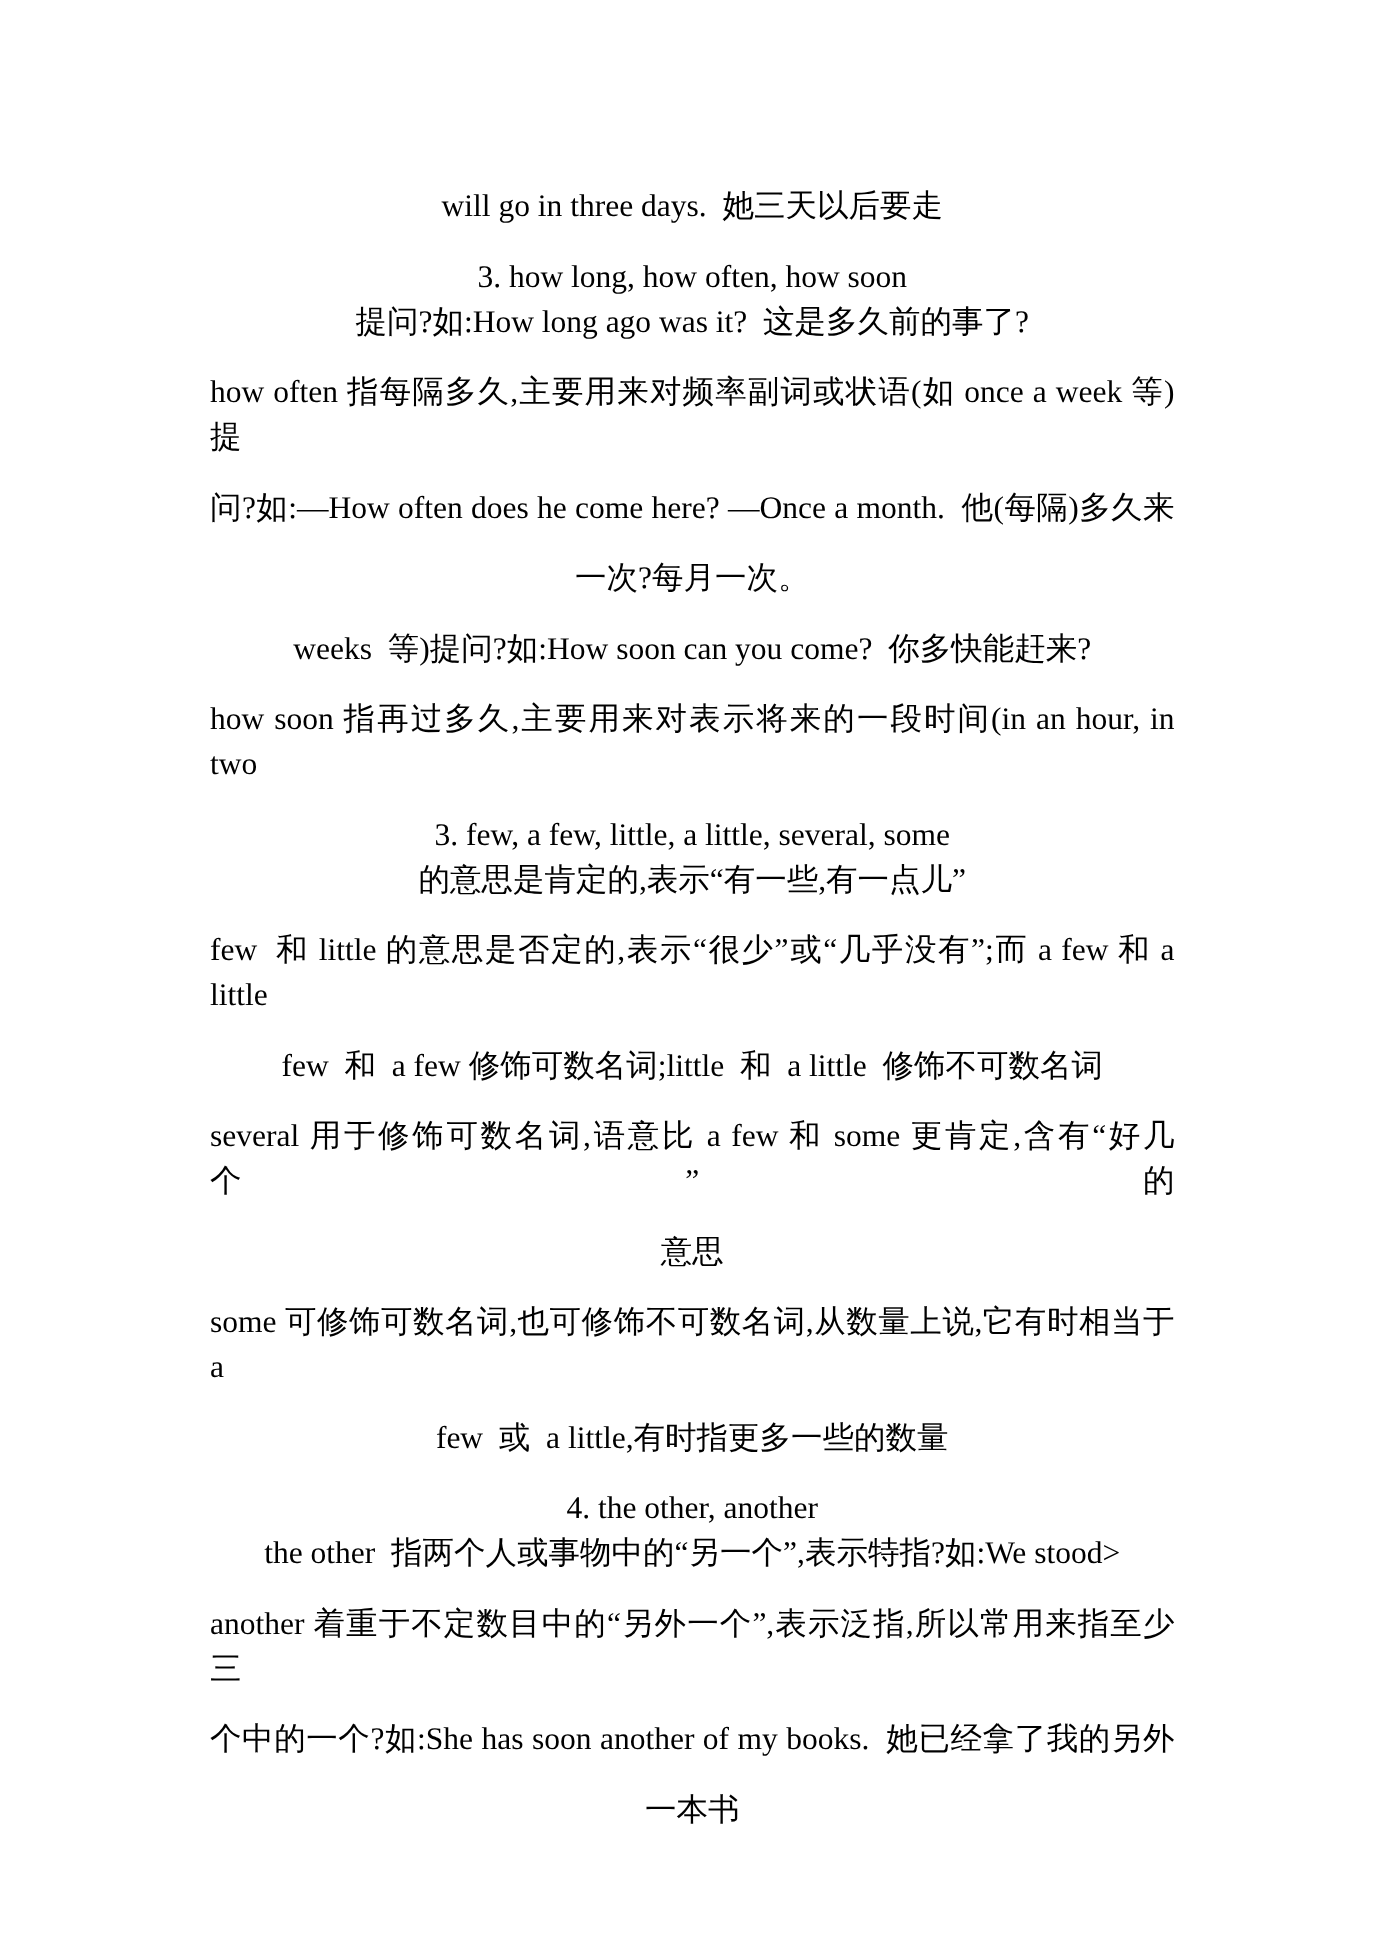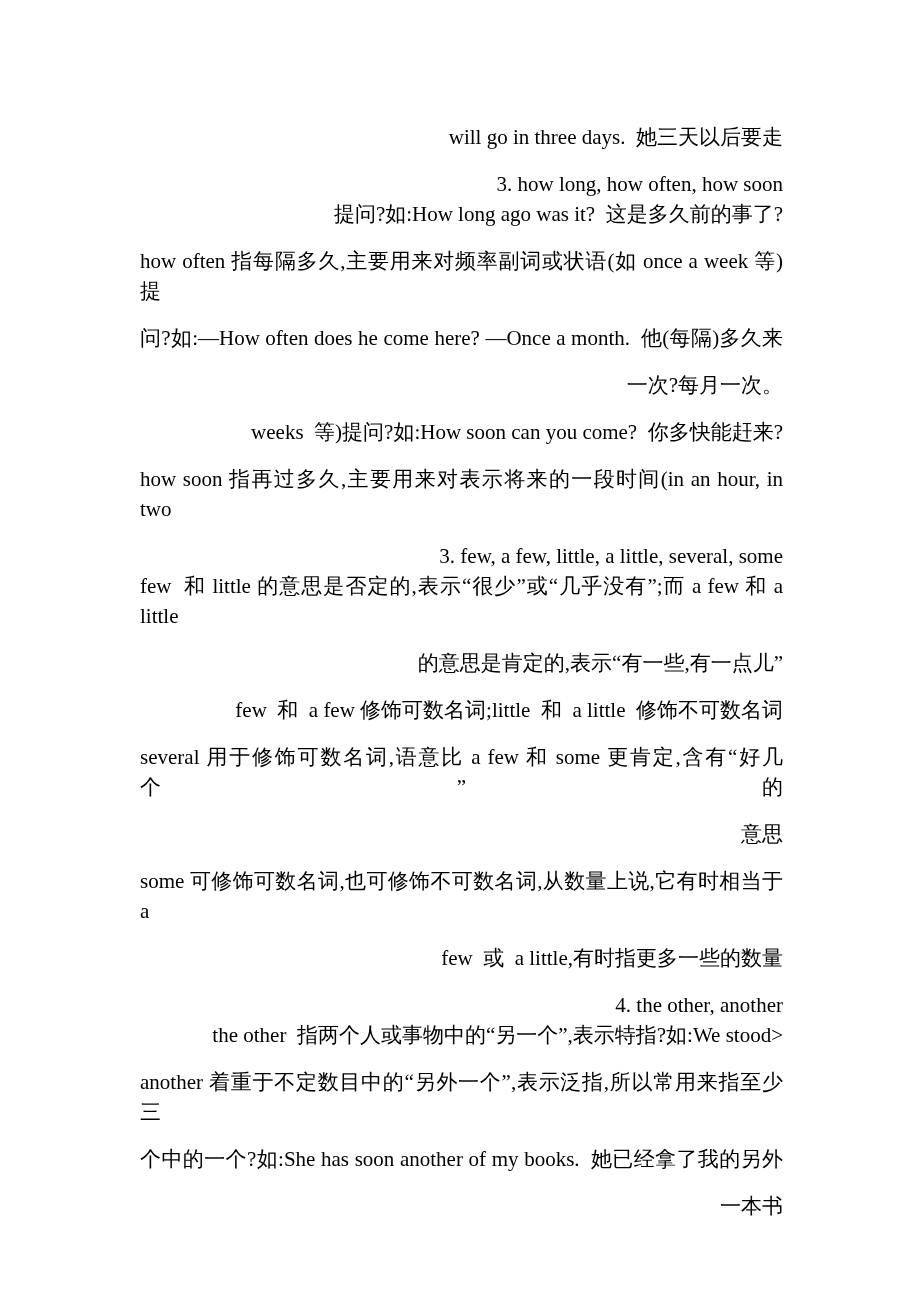--- a/index.html
+++ b/index.html
@@ -16,21 +16,21 @@
     box-sizing: border-box;
     padding: 122px 137px 60px 140px;
     font-family: "Liberation Serif", "DejaVu Serif", serif;
     color: #000000;
   }
   .line {
     margin: 0 0 17px 0;
     font-size: 21px;
     line-height: 30px;
     white-space: pre-wrap;
-    text-align: right;
+    text-align: center;
   }
   .line.heading {
     margin-bottom: 0;
   }
   .line.justify {
     text-align: justify;
     text-align-last: justify;
   }
 </style>
 </head>
@@ -39,22 +39,22 @@
 <main class="page">
     <p class="line body">will go in three days.  她三天以后要走</p>
     <p class="line heading">3. how long, how often, how soon</p>
     <p class="line body">提问?如:How long ago was it?  这是多久前的事了?</p>
     <p class="line body justify">how often 指每隔多久,主要用来对频率副词或状语(如 once a week 等)提</p>
     <p class="line body justify">问?如:—How often does he come here? —Once a month.  他(每隔)多久来</p>
     <p class="line body">一次?每月一次。</p>
     <p class="line body">weeks  等)提问?如:How soon can you come?  你多快能赶来?</p>
     <p class="line body justify">how soon 指再过多久,主要用来对表示将来的一段时间(in an hour, in two</p>
     <p class="line heading">3. few, a few, little, a little, several, some</p>
+    <p class="line body">的意思是肯定的,表示“有一些,有一点儿”</p>
     <p class="line body justify">few  和 little 的意思是否定的,表示“很少”或“几乎没有”;而 a few 和 a little</p>
-    <p class="line body">的意思是肯定的,表示“有一些,有一点儿”</p>
     <p class="line body">few  和  a few 修饰可数名词;little  和  a little  修饰不可数名词</p>
     <p class="line body justify">several 用于修饰可数名词,语意比 a few 和 some 更肯定,含有“好几个”的</p>
     <p class="line body">意思</p>
     <p class="line body justify">some 可修饰可数名词,也可修饰不可数名词,从数量上说,它有时相当于 a</p>
     <p class="line body">few  或  a little,有时指更多一些的数量</p>
     <p class="line heading">4. the other, another</p>
     <p class="line body">the other  指两个人或事物中的“另一个”,表示特指?如:We stood&gt;</p>
     <p class="line body justify">another 着重于不定数目中的“另外一个”,表示泛指,所以常用来指至少三</p>
     <p class="line body justify">个中的一个?如:She has soon another of my books.  她已经拿了我的另外</p>
     <p class="line body">一本书</p>

